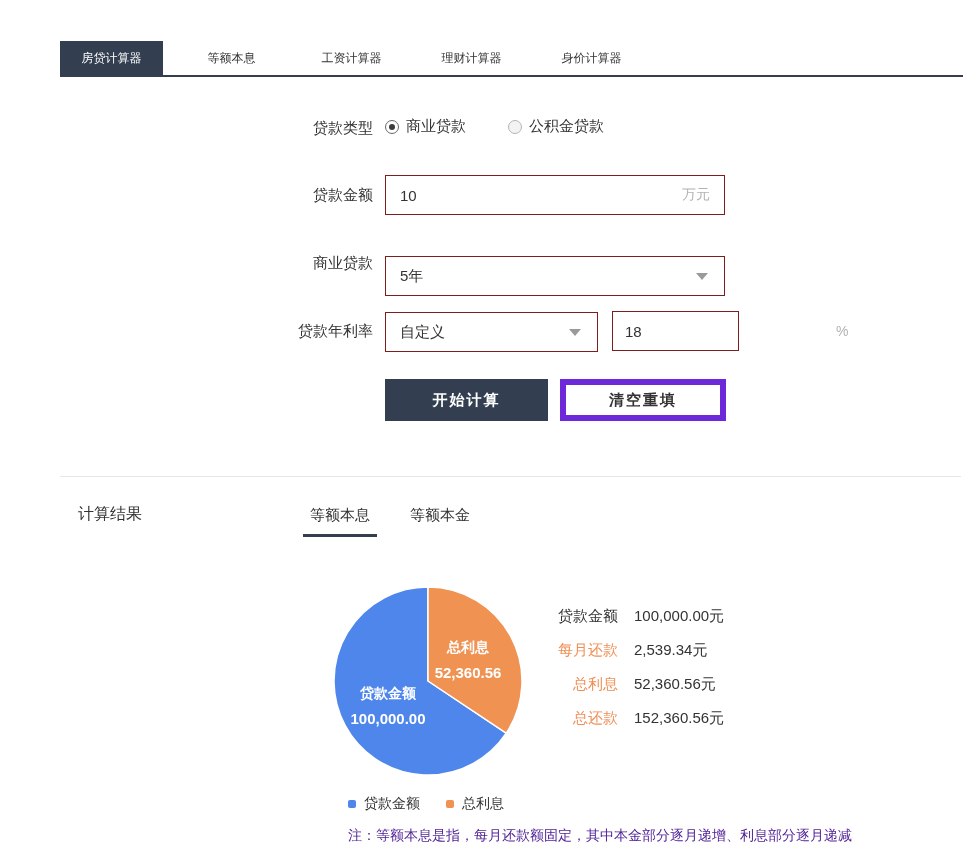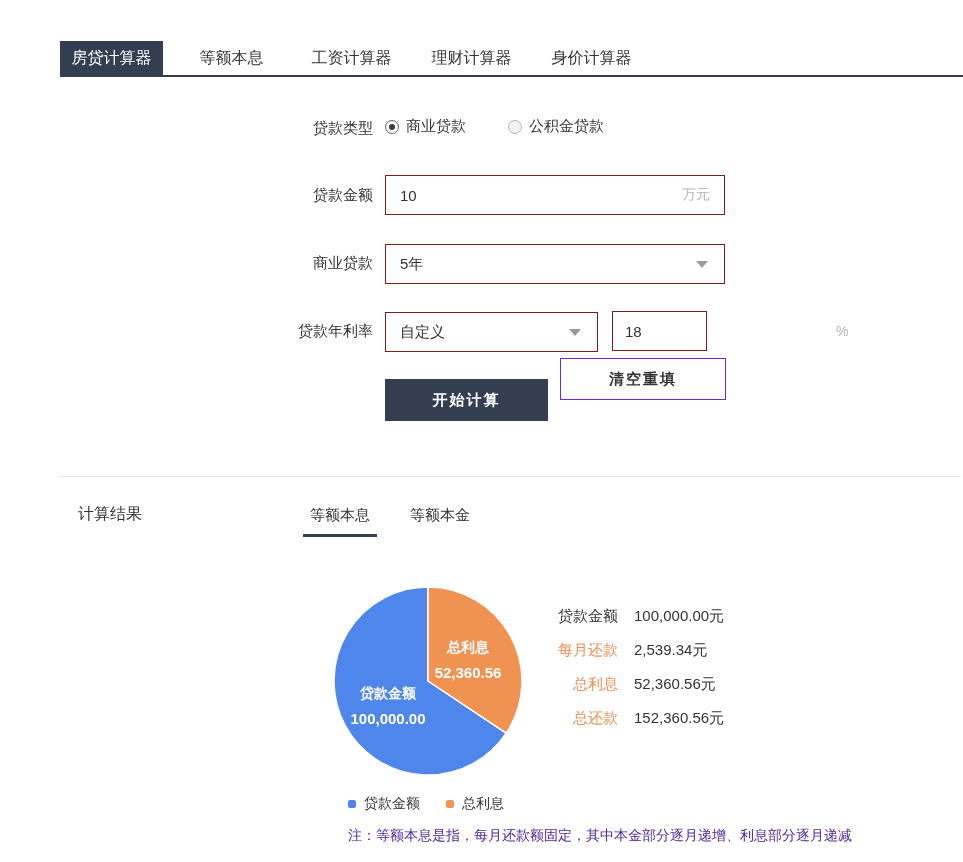--- a/index.html
+++ b/index.html
@@ -12,21 +12,21 @@
   .page { position:relative; width:963px; height:862px; background:#fff; }
 
   
   .tabbar {
     position:absolute; left:60px; top:41px; right:0; height:36px;
     display:flex; align-items:stretch;
     border-bottom:2px solid #333f50;
   }
   .tab {
     width:103px; margin-right:17px; display:flex; align-items:center; justify-content:center;
-    font-size:16px; color:#333; cursor:pointer; white-space:nowrap;
+    font-size:12px; color:#333; cursor:pointer; white-space:nowrap;
   }
   .tab.active { background:#333f50; color:#fff; }
 
   
   .form-label {
     position:absolute; right:590px; font-size:15px; color:#333;
     white-space:nowrap; line-height:18px;
   }
   .radio-row { position:absolute; left:385px; top:117px; display:flex; align-items:center; }
   .radio-item { display:flex; align-items:center; margin-right:42px; cursor:pointer; }
@@ -57,21 +57,21 @@
     width:0; height:0; margin-right:16px;
     border-left:6px solid transparent; border-right:6px solid transparent;
     border-top:7px solid #9a9a9a;
   }
 
   .btn {
     position:absolute; height:42px; display:flex; align-items:center; justify-content:center;
     font-size:15px; font-weight:600; cursor:pointer; letter-spacing:2px;
   }
   .btn-primary { left:385px; top:379px; width:163px; background:#333f50; color:#fff; }
-  .btn-secondary { left:560px; top:358px; width:166px; background:#fff; color:#333; border:1px solid #6d28d9; }
+  .btn-secondary { left:560px; top:379px; width:166px; background:#fff; color:#333; border:6px solid #6d28d9; }
 
   
   .divider { position:absolute; left:60px; top:476px; right:2px; height:1px; background:#e7e7e7; }
   .results-title { position:absolute; left:78px; top:504px; font-size:16px; color:#333; }
 
   .rtabs { position:absolute; left:310px; top:506px; display:flex; }
   .rtab { position:relative; font-size:15px; color:#333; margin-right:40px; cursor:pointer; white-space:nowrap; }
   .rtab.active::after {
     content:''; position:absolute; left:-7px; right:-7px; bottom:-12px; height:3px; background:#333f50;
   }
@@ -121,31 +121,31 @@
     </div>
   </div>
 
   <div class="form-label" style="top:186px;">贷款金额</div>
   <div class="field-box" style="top:175px;">
     <input type="text" value="10" style="">
     <span class="field-suffix">万元</span>
   </div>
 
   <div class="form-label" style="top:254px;">商业贷款</div>
-  <div class="field-box select-box" style="top:244px;align-items:center;">
+  <div class="field-box select-box" style="top:256px;align-items:center;">
     <span class="select-value">5年</span>
     <span class="select-arrow"></span>
   </div>
 
   <div class="form-label" style="top:322px;">贷款年利率</div>
   <div class="field-box select-box" style="top:312px; width:213px;">
     <span class="select-value">自定义</span>
     <span class="select-arrow"></span>
   </div>
-  <div class="field-box" style="top:311px; left:612px; width:95px;">
+  <div class="field-box" style="top:311px; left:612px; width:127px;">
     <input type="text" style="padding: 0px 12px;" value="18">
     <span class="field-suffix" style="padding-right:12px;">%</span>
   </div>
 
   <div class="btn btn-primary">开始计算</div>
   <div class="btn btn-secondary">清空重填</div>
 
   <div class="divider"></div>
   <div class="results-title">计算结果</div>
 

